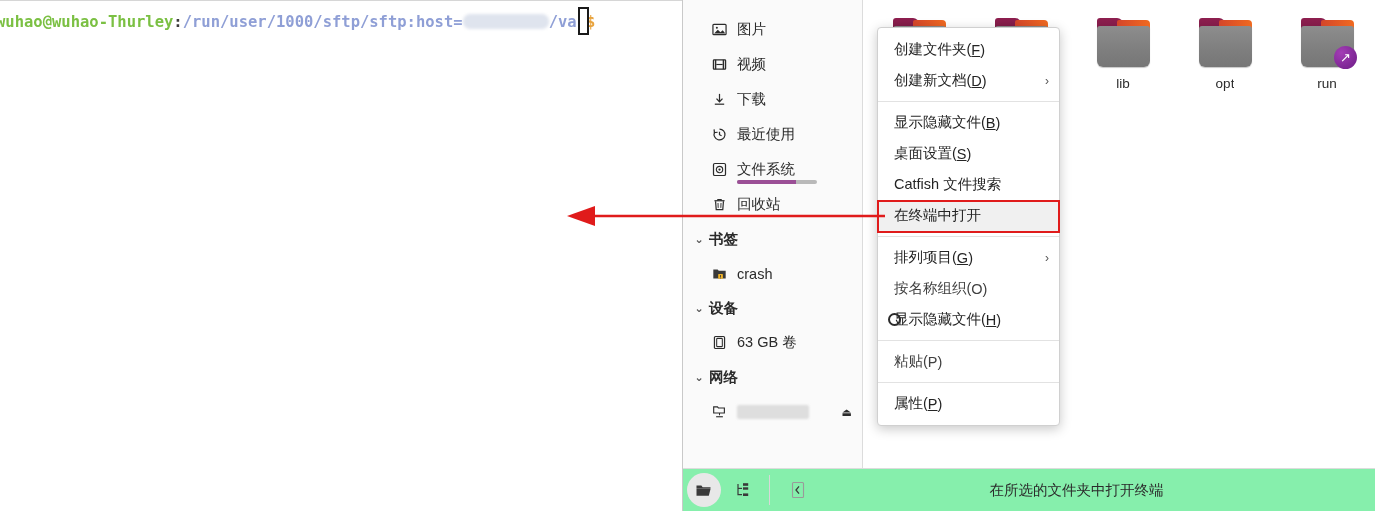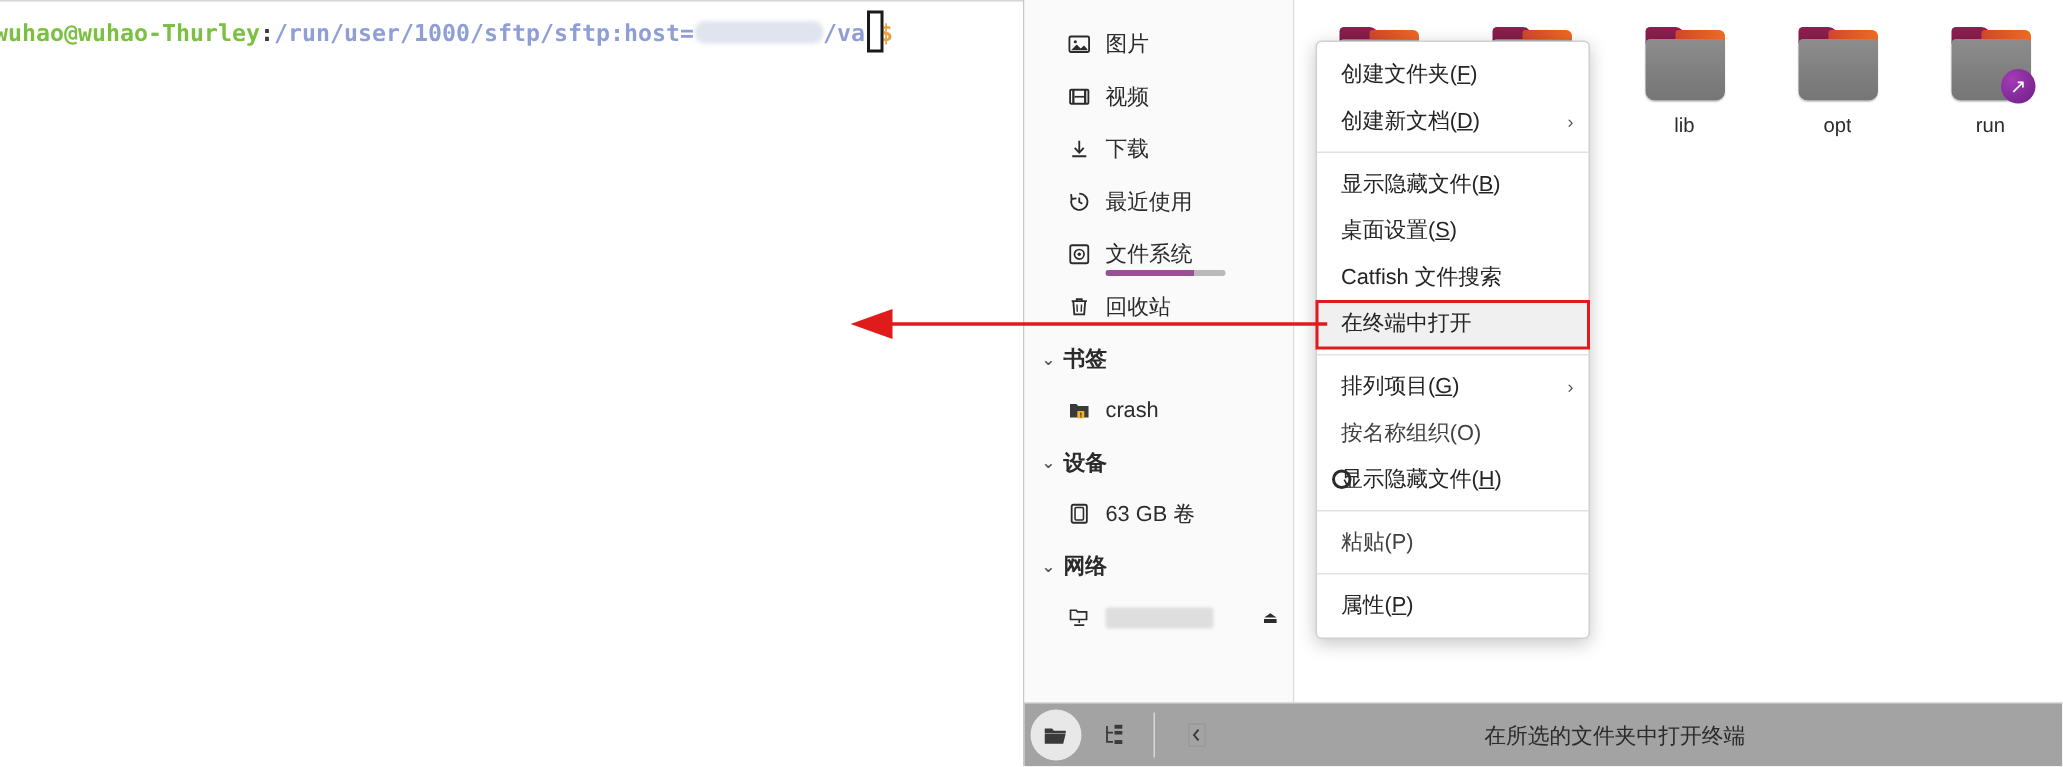--- a/index.html
+++ b/index.html
@@ -210,21 +210,21 @@
     max-width: 96px;
     overflow: hidden;
     white-space: nowrap;
   }
 
   
   #statusbar {
     position: absolute;
     left: 0; bottom: 0;
     width: 100%; height: 43px;
-    background: #a3a3a3;
+    background: #86efac;
     border-top: 1px solid #dcdcdc;
     box-sizing: border-box;
     display: flex;
     align-items: center;
   }
   .sb-btn {
     width: 40px; height: 43px;
     display: flex;
     align-items: center;
     justify-content: center;

